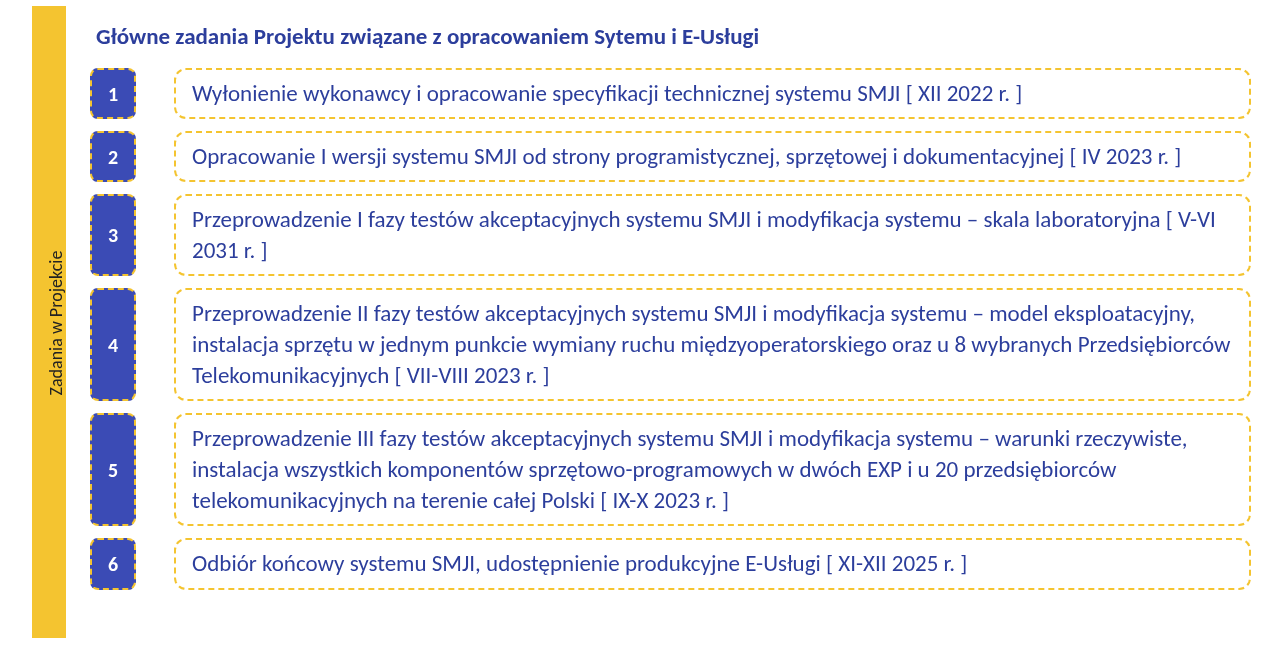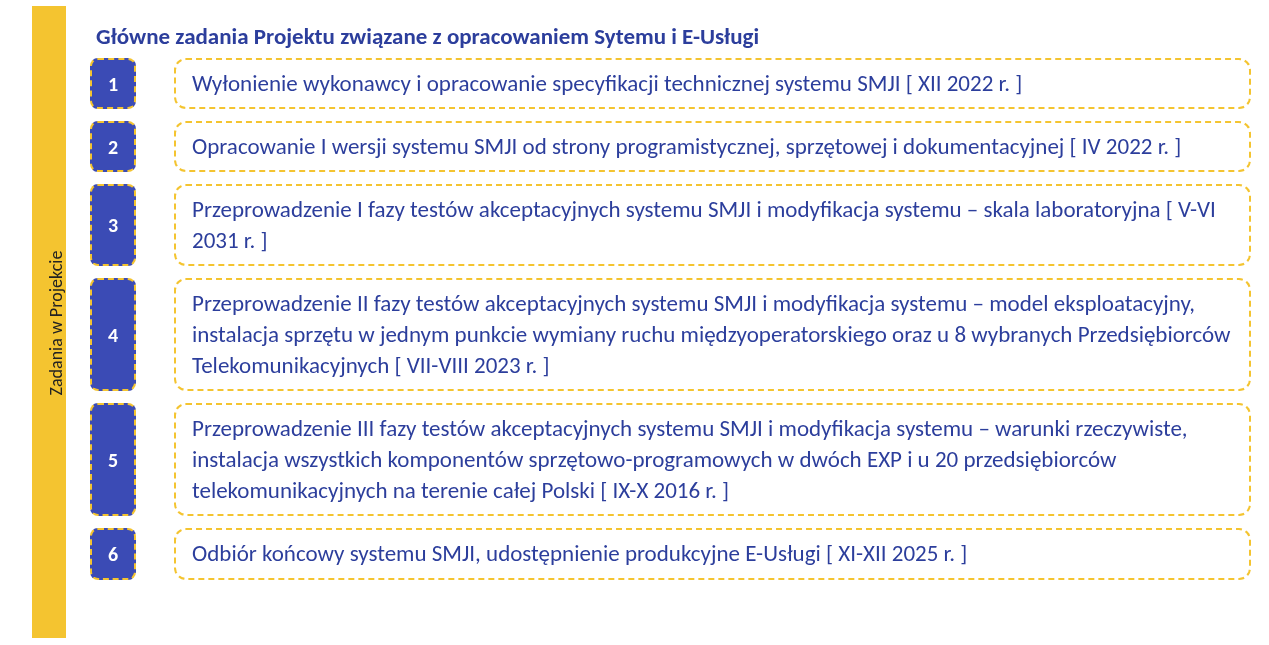--- a/index.html
+++ b/index.html
@@ -34,21 +34,21 @@
     .content {
       position: absolute;
       left: 90px;
       top: 22px;
       right: 18px;
     }
     .main-title {
       color: #2C3E9C;
       font-size: 23px;
       font-weight: 700;
-      margin-bottom: 8px;
+      margin-bottom: 18px;
       margin-left: 6px;
     }
     .task-row {
       display: flex;
       align-items: stretch;
       gap: 38px;
       margin-bottom: 12px;
     }
     .task-badge {
       flex: 0 0 46px;
@@ -85,35 +85,35 @@
 <div class="content">
   <div class="main-title">Główne zadania Projektu związane z opracowaniem Sytemu i E-Usługi</div>
 
   <div class="task-row">
     <div class="task-badge">1</div>
     <div class="task-box">Wyłonienie wykonawcy i opracowanie specyfikacji technicznej systemu SMJI [ XII 2022 r. ]</div>
   </div>
 
   <div class="task-row">
     <div class="task-badge">2</div>
-    <div class="task-box">Opracowanie I wersji systemu SMJI od strony programistycznej, sprzętowej i dokumentacyjnej [ IV 2022 r. ]</div>
+    <div class="task-box">Opracowanie I wersji systemu SMJI od strony programistycznej, sprzętowej i dokumentacyjnej [ IV 2023 r. ]</div>
   </div>
 
   <div class="task-row">
     <div class="task-badge">3</div>
     <div class="task-box">Przeprowadzenie I fazy testów akceptacyjnych systemu SMJI i modyfikacja systemu – skala laboratoryjna [ V-VI 2031 r. ]</div>
   </div>
 
   <div class="task-row">
     <div class="task-badge">4</div>
     <div class="task-box">Przeprowadzenie II fazy testów akceptacyjnych systemu SMJI i modyfikacja systemu – model eksploatacyjny, instalacja sprzętu w jednym punkcie wymiany ruchu międzyoperatorskiego oraz u 8 wybranych Przedsiębiorców Telekomunikacyjnych [ VII-VIII 2023 r. ]</div>
   </div>
 
   <div class="task-row">
     <div class="task-badge">5</div>
-    <div class="task-box">Przeprowadzenie III fazy testów akceptacyjnych systemu SMJI i modyfikacja systemu – warunki rzeczywiste, instalacja wszystkich komponentów sprzętowo-programowych w dwóch EXP i u 20 przedsiębiorców telekomunikacyjnych na terenie całej Polski [ IX-X 2016 r. ]</div>
+    <div class="task-box">Przeprowadzenie III fazy testów akceptacyjnych systemu SMJI i modyfikacja systemu – warunki rzeczywiste, instalacja wszystkich komponentów sprzętowo-programowych w dwóch EXP i u 20 przedsiębiorców telekomunikacyjnych na terenie całej Polski [ IX-X 2023 r. ]</div>
   </div>
 
   <div class="task-row">
     <div class="task-badge">6</div>
     <div class="task-box">Odbiór końcowy systemu SMJI, udostępnienie produkcyjne E-Usługi [ XI-XII 2025 r. ]</div>
   </div>
 </div>
 
 </body></html>

